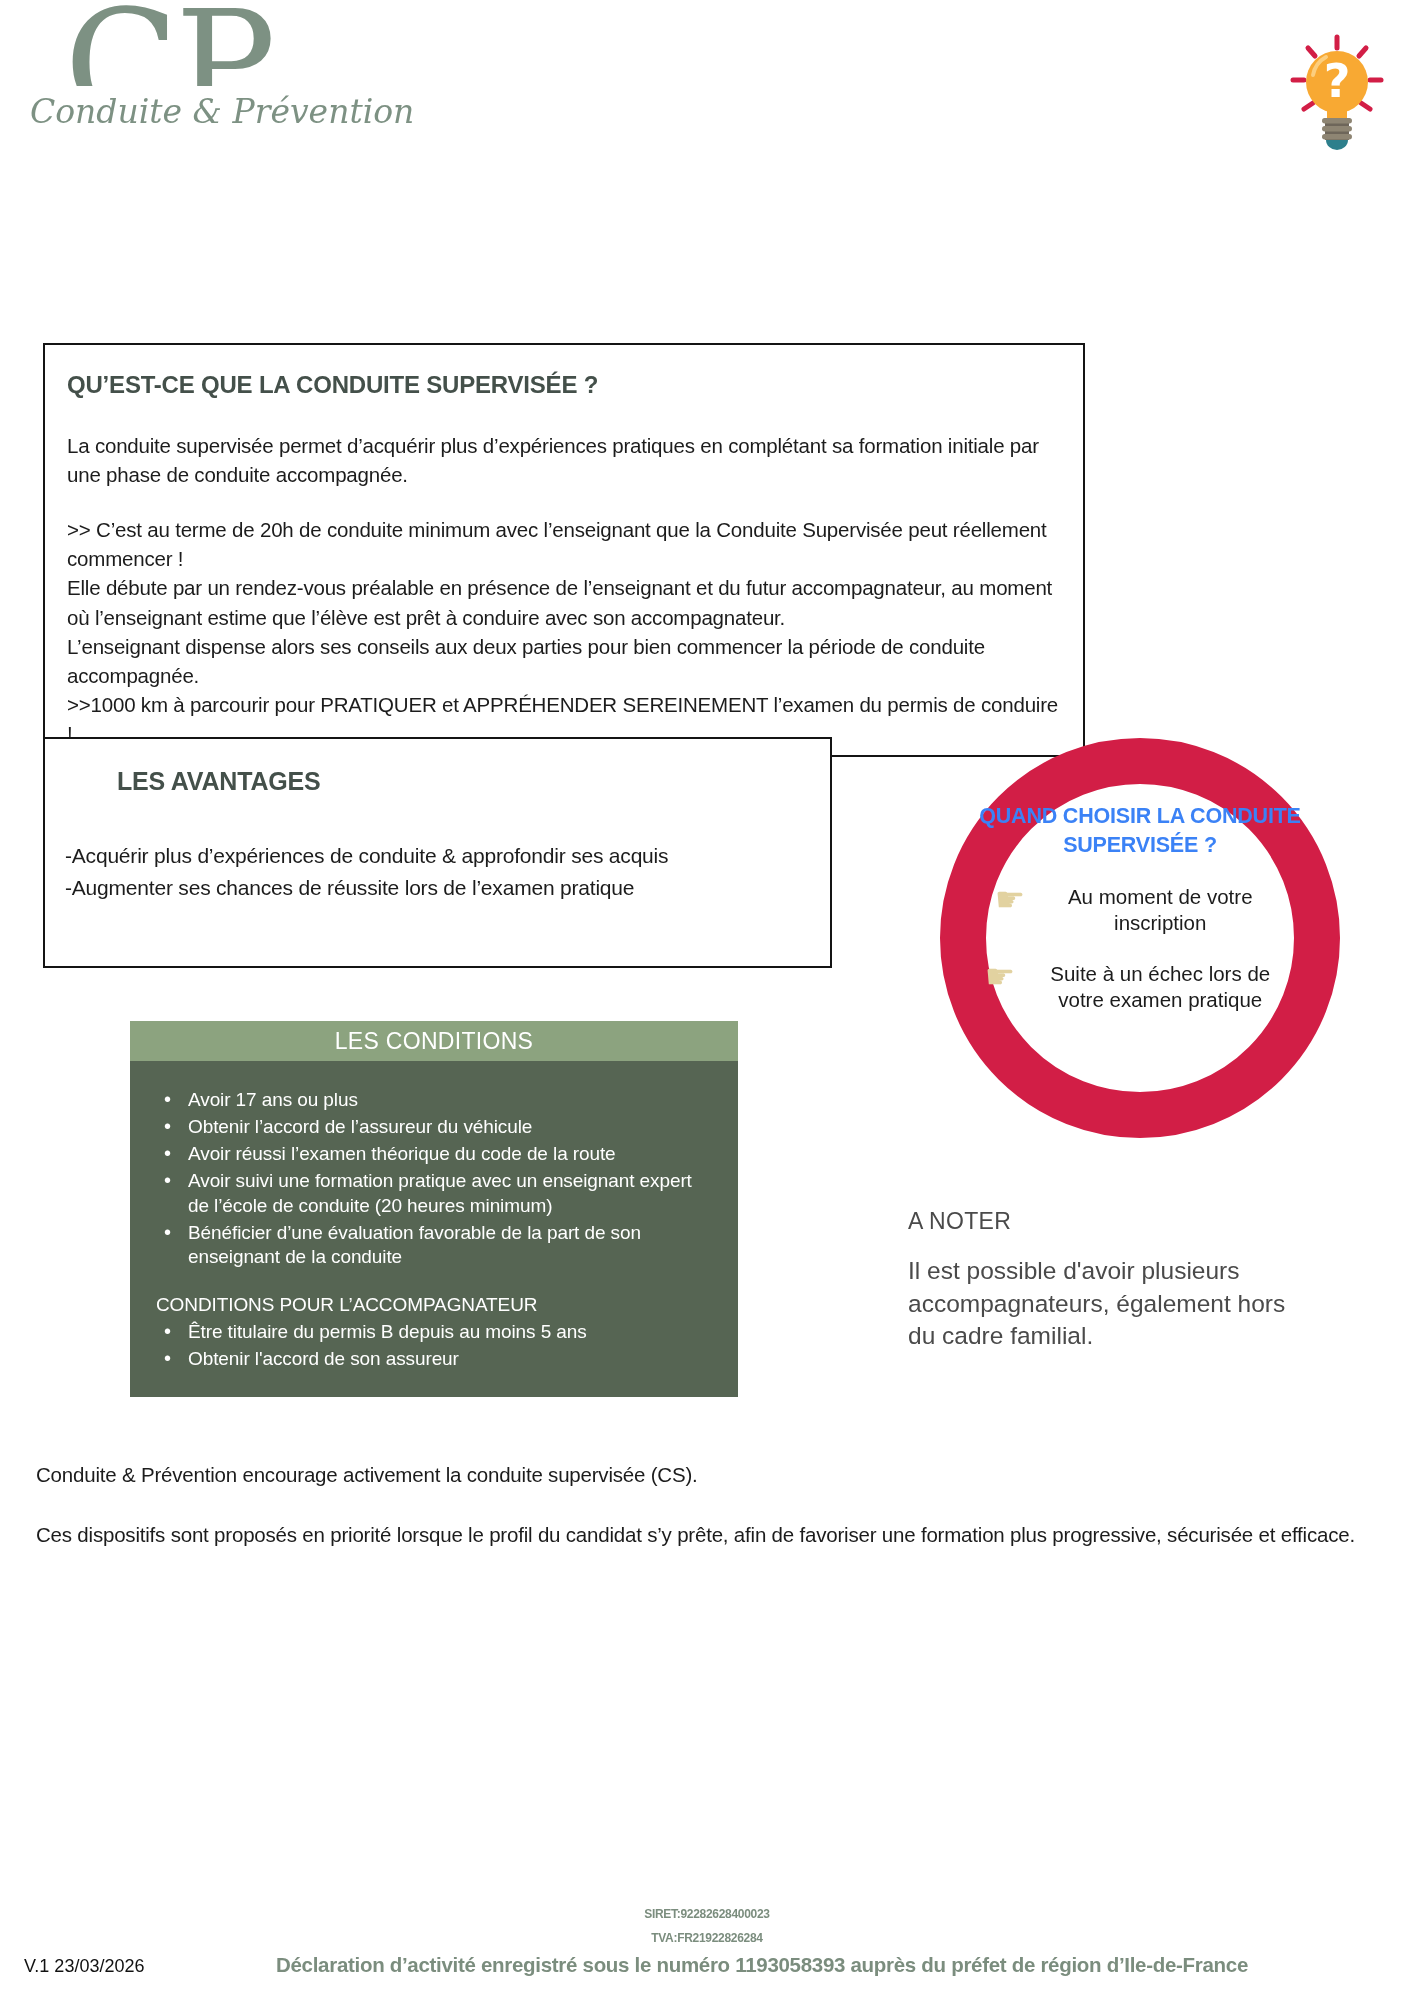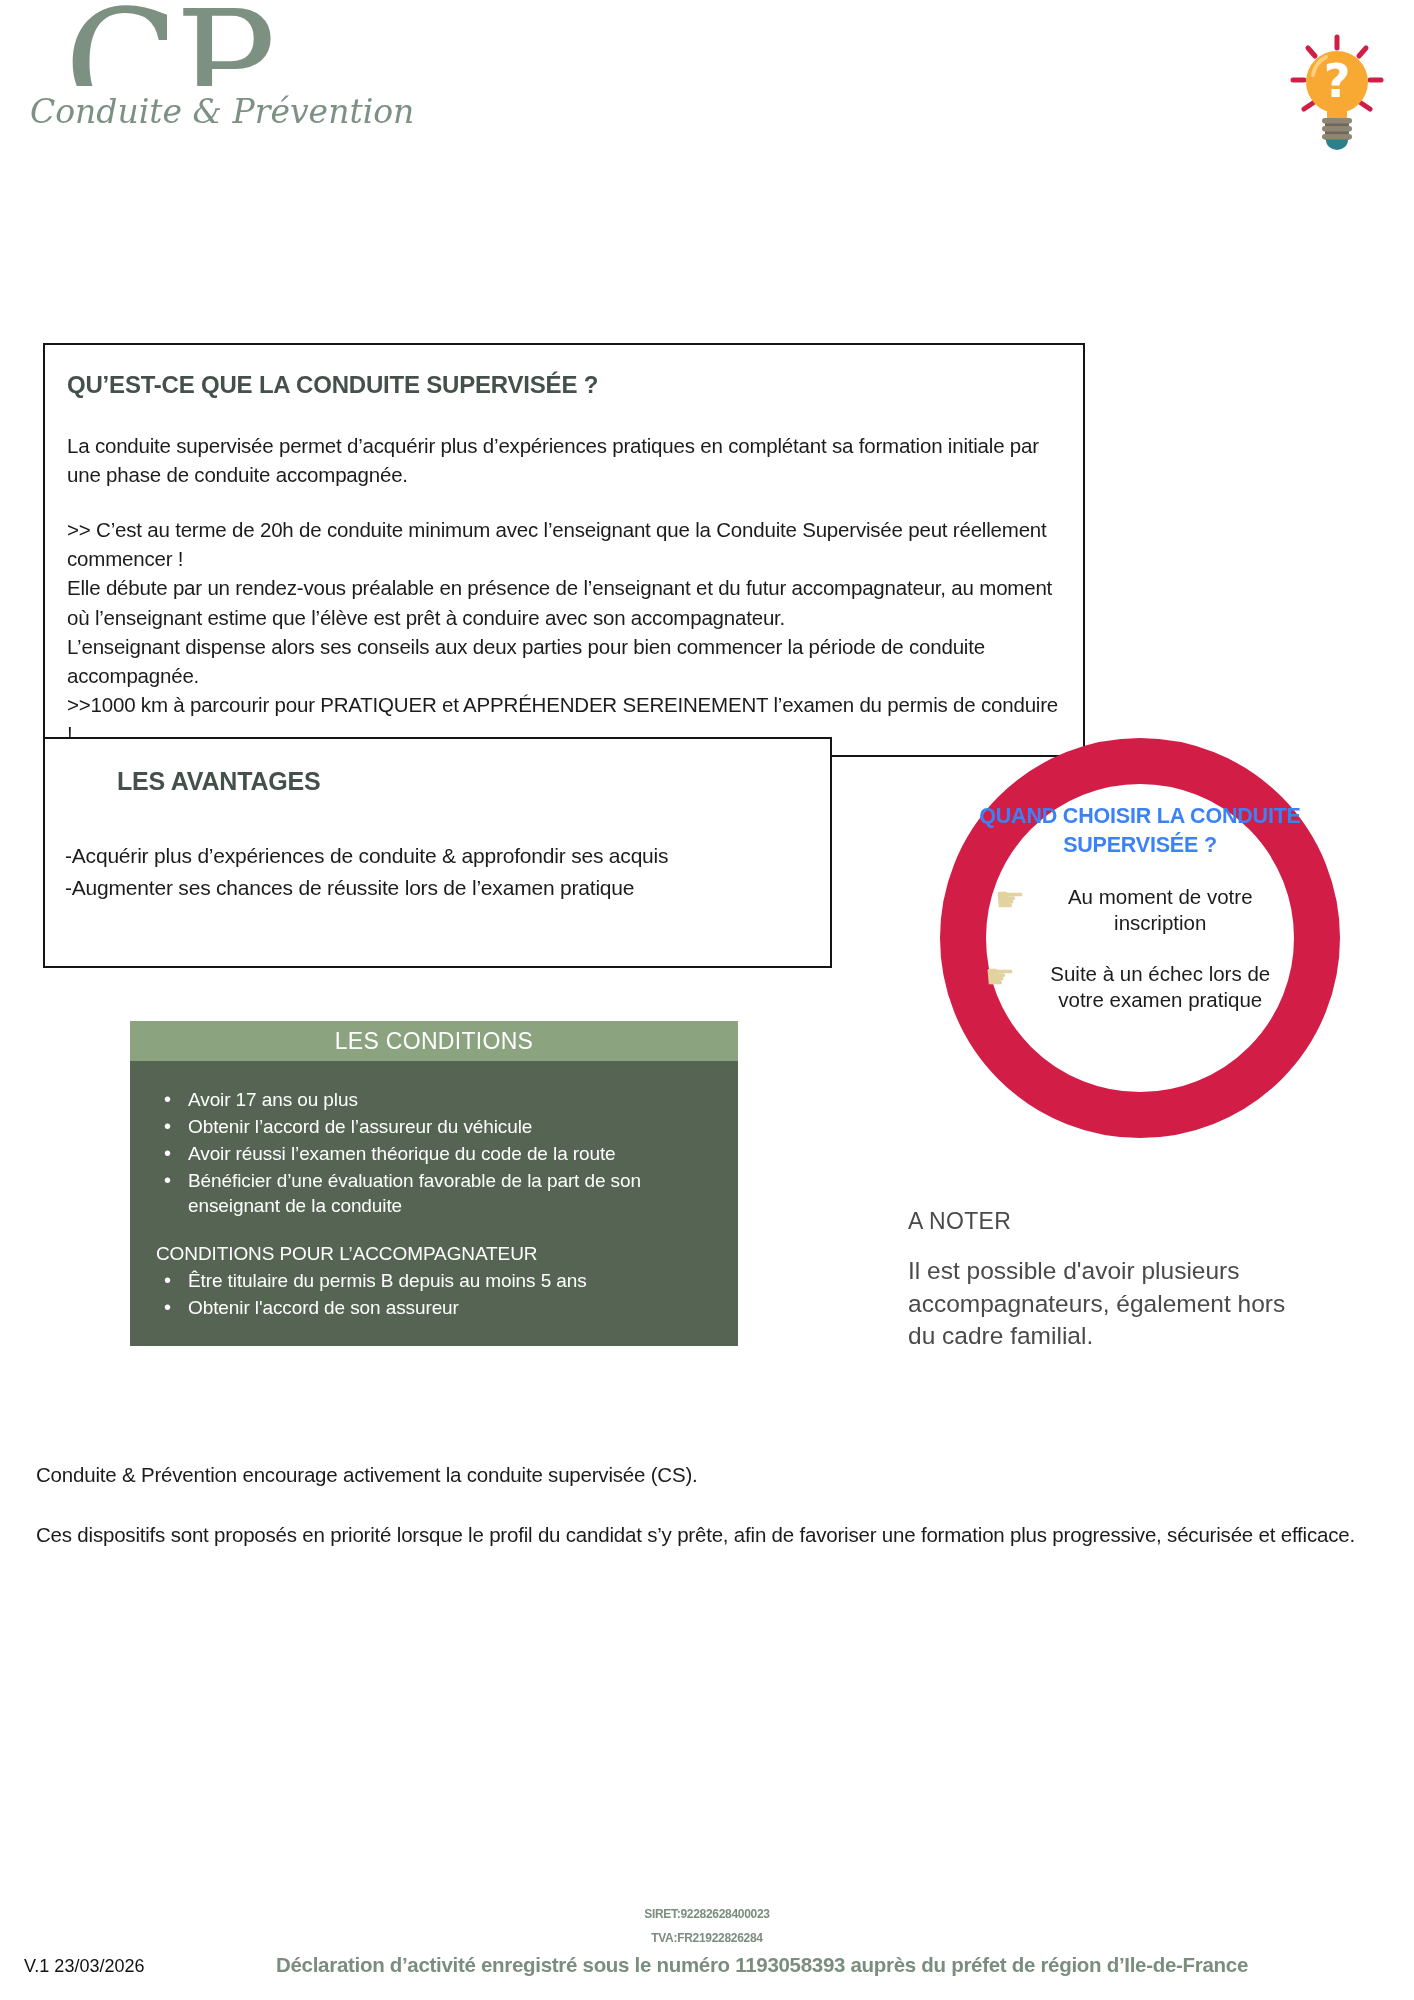--- a/index.html
+++ b/index.html
@@ -140,20 +140,21 @@
     </div>
   </div>
 
   <div class="cond-box">
     <div class="cond-header">LES CONDITIONS</div>
     <div class="cond-body">
       <ul>
         <li>Avoir 17 ans ou plus</li>
         <li>Obtenir l’accord de l’assureur du véhicule</li>
         <li>Avoir réussi l’examen théorique du code de la route</li>
+        <li>Avoir suivi une formation pratique avec un enseignant expert de l’école de conduite (20 heures minimum)</li>
         <li>Bénéficier d’une évaluation favorable de la part de son enseignant de la conduite</li>
       </ul>
       <div class="cond-sub">CONDITIONS POUR L’ACCOMPAGNATEUR</div>
       <ul>
         <li>Être titulaire du permis B depuis au moins 5 ans</li>
         <li>Obtenir l'accord de son assureur</li>
       </ul>
     </div>
   </div>
 

